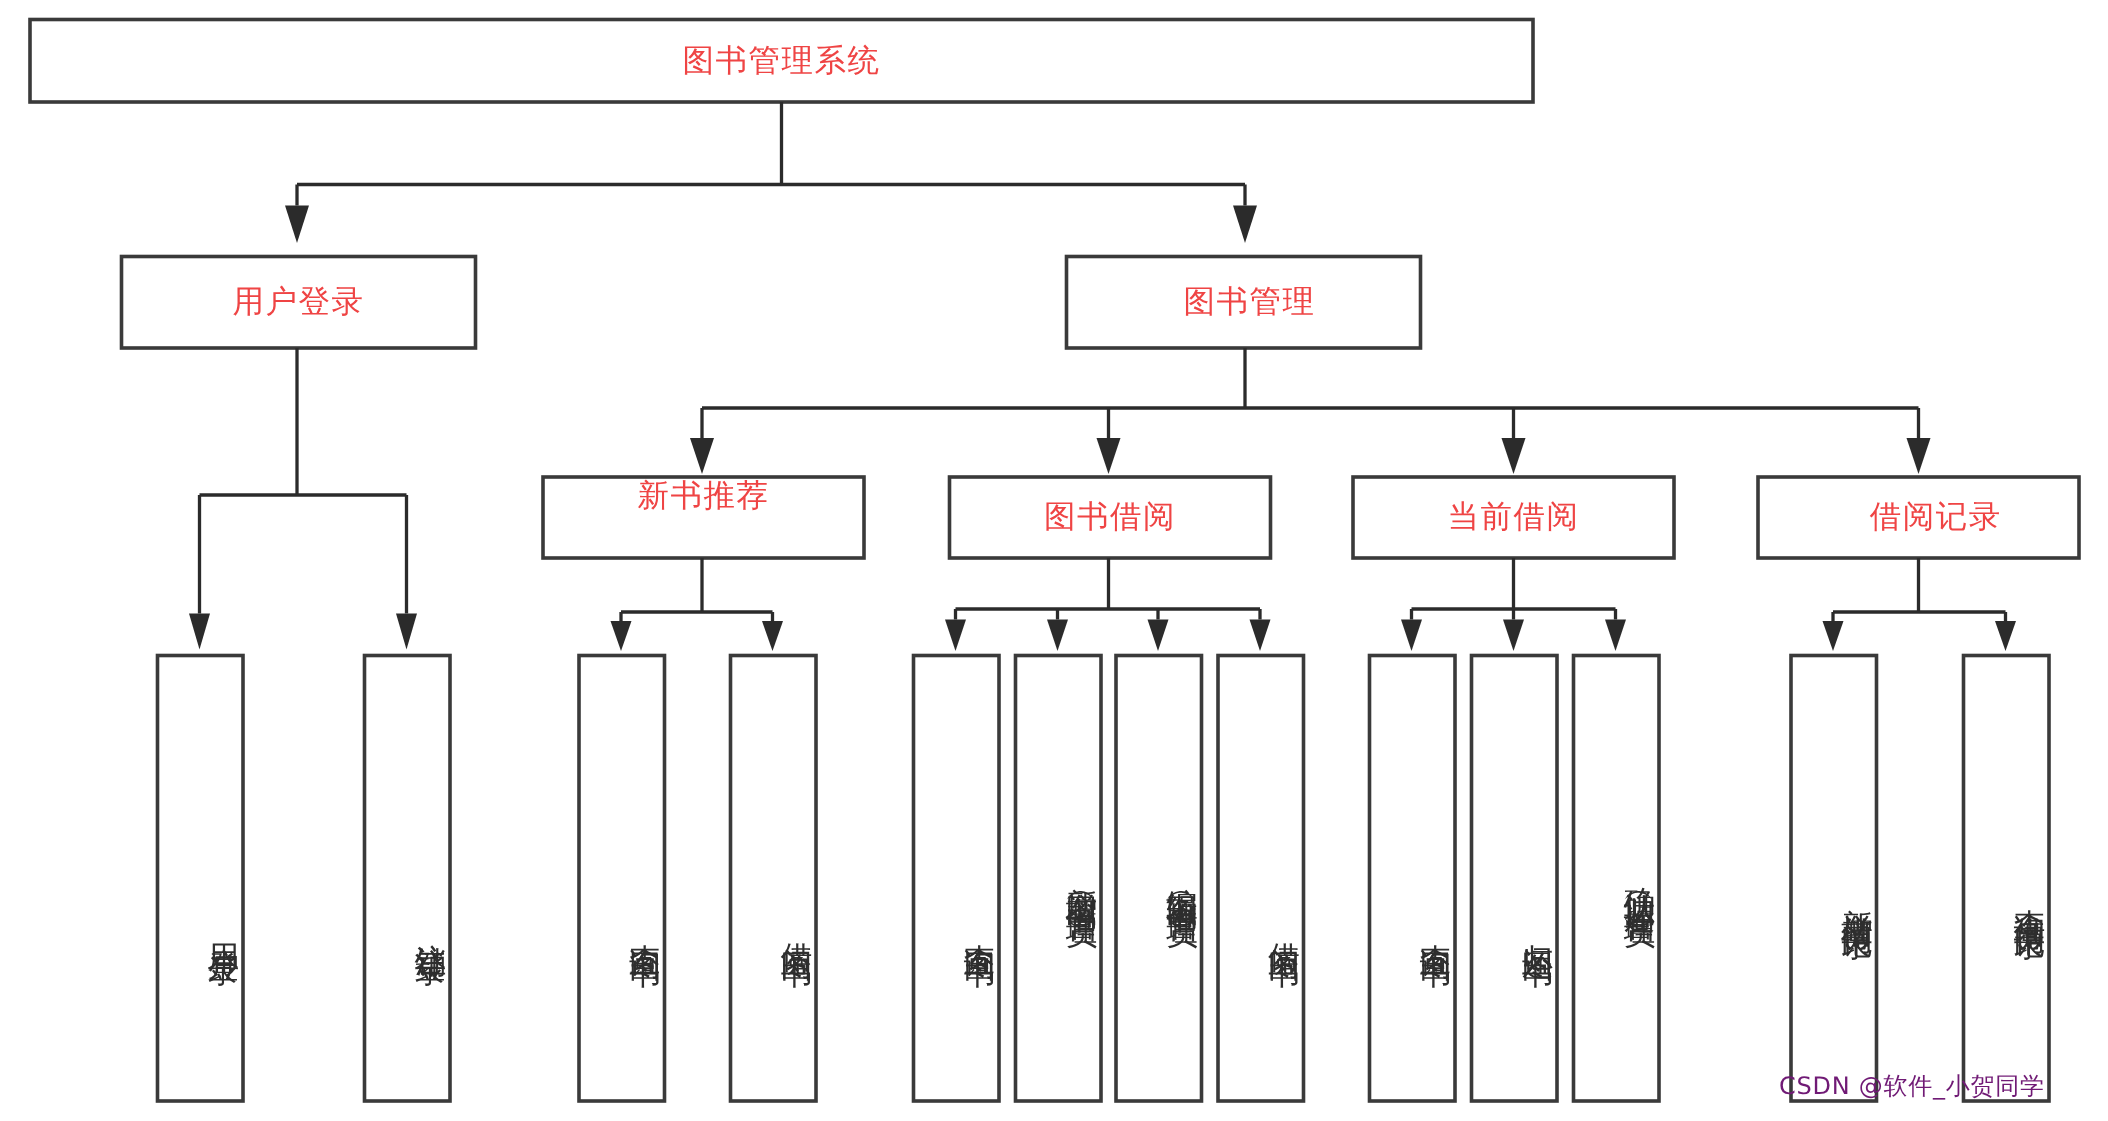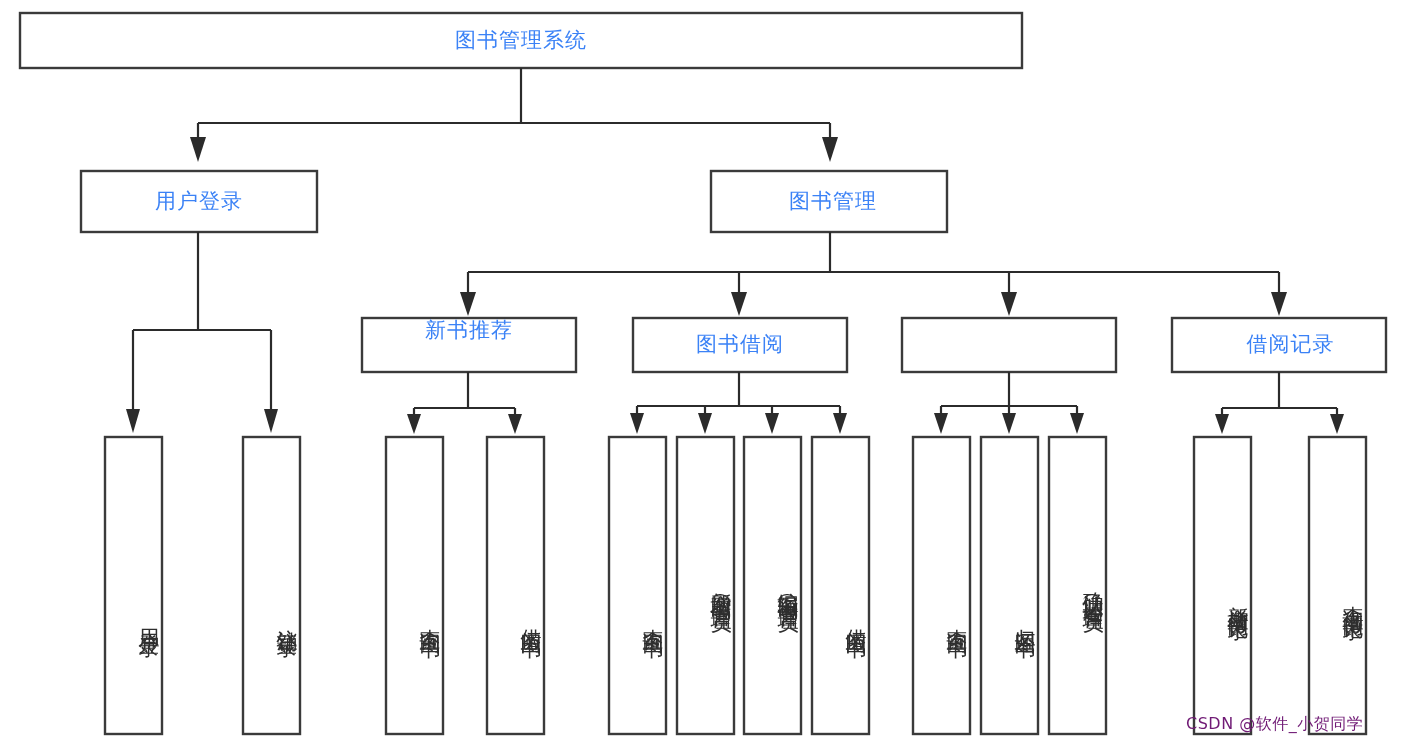--- a/index.html
+++ b/index.html
@@ -40,21 +40,21 @@
   }
   .arrow-head {
     fill: #2b2b2b;
     stroke: none;
   }
   .node-label-h {
     position: absolute;
     display: flex;
     align-items: center;
     justify-content: center;
-    color: #3b82f6;
+    color: #ef4444;
     font-size: 21px;
     line-height: 1.2;
     letter-spacing: 1px;
     white-space: nowrap;
     pointer-events: none;
   }
   .node-label-v {
     position: absolute;
     display: flex;
     align-items: flex-start;
@@ -188,20 +188,21 @@
     <rect class="node-box" x="1309" y="437" width="57" height="297"></rect>
   </svg>
 
   <div class="node-label-h" style="left:20px; top:13px; width:1002px; height:55px;">图书管理系统</div>
 
   <div class="node-label-h" style="left:81px; top:171px; width:236px; height:61px;">用户登录</div>
   <div class="node-label-h" style="left:711px; top:171px; width:244px; height:61px;">图书管理</div>
 
   <div class="node-label-h" style="left:362px; top:304px; width:214px; height:54px;">新书推荐</div>
   <div class="node-label-h" style="left:633px; top:318px; width:214px; height:54px;border-radius:25px;">图书借阅</div>
+  <div class="node-label-h" style="left:902px; top:318px; width:214px; height:54px;">当前借阅</div>
   <div class="node-label-h" style="left:1172px; top:318px; width:237px; height:54px;">借阅记录</div>
 
   <div class="node-label-v" style="left:105px; top:505px; width:57px; height:225px;">用户登录</div>
   <div class="node-label-v" style="left:243px; top:505px; width:57px; height:225px;">注销登录</div>
 
   <div class="node-label-v" style="left:386px; top:505px; width:57px; height:225px;">查询图书</div>
   <div class="node-label-v" style="left:487px; top:505px; width:57px; height:225px;">借阅图书</div>
 
   <div class="node-label-v" style="left:609px; top:505px; width:57px; height:225px;">查询图书</div>
   <div class="node-label-v" style="left:677px; top:443px; width:57px; height:290px;">新增图书（管理员）</div>

